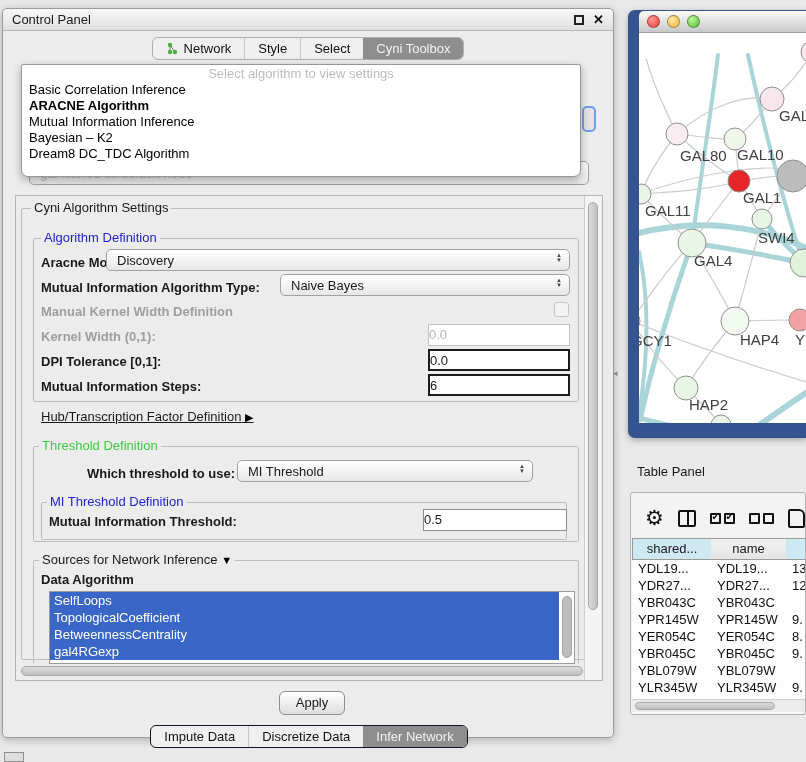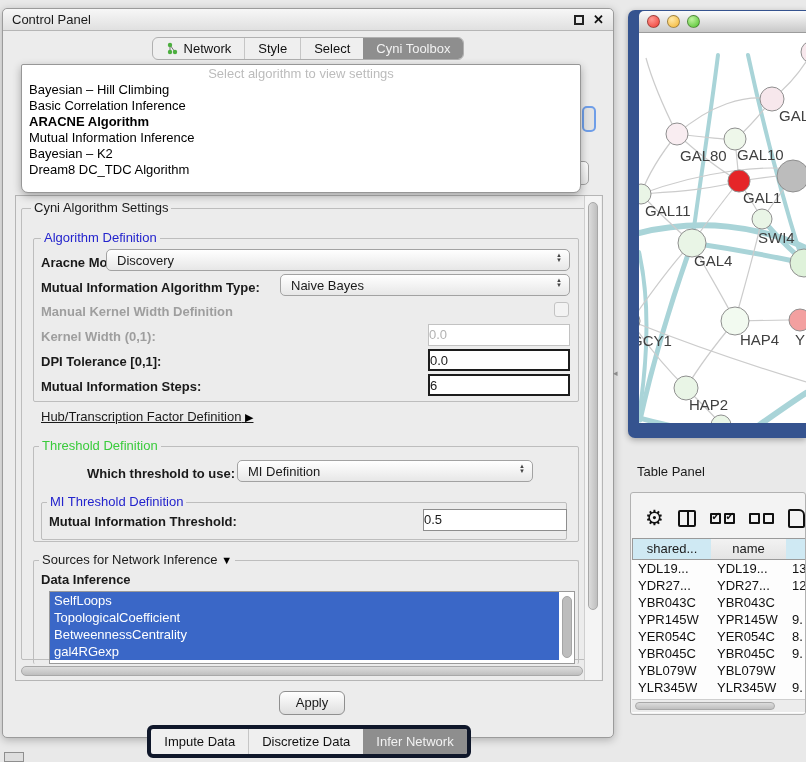--- a/index.html
+++ b/index.html
@@ -185,64 +185,63 @@
     <div class="lbl plain" style="left:38px; top:400px;text-decoration:underline;">
       <span>Hub/Transcription Factor Definition</span>
       <span class="tri"> ▶</span>
     </div>
 
     <div class="groupbox" style="left:30px; top:437px; width:546px; height:96px;"></div>
     <div class="grouplabel green" style="left:36px; top:430px;">Threshold Definition</div>
 
     <div class="lbl" style="left:84px; top:457px;">Which threshold to use:</div>
     <div class="combo" style="left:234px; top:451px; width:296px;">
-      <span>MI Definition</span>
+      <span>MI Threshold</span>
       <span class="arrows">▲<br>▼</span>
     </div>
 
     <div class="groupbox" style="left:38px; top:493px; width:526px; height:38px;"></div>
     <div class="grouplabel blue" style="left:44px; top:486px;">MI Threshold Definition</div>
     <div class="lbl" style="left:46px; top:505px;">Mutual Information Threshold:</div>
     <div class="field mid" style="left:420px; top:500px; width:144px;">0.5</div>
 
     <div class="groupbox" style="left:30px; top:551px; width:546px; height:104px; border-bottom:none;"></div>
     <div class="grouplabel" style="left:36px; top:544px;">
       <span>Sources for Network Inference</span>
       <span class="tri"> ▼</span>
     </div>
-    <div class="lbl" style="left:38px; top:563px;">Data Inference</div>
+    <div class="lbl" style="left:38px; top:563px;">Data Algorithm</div>
     <div id="attr-list">
       <div id="attr-rows">
           <div class="attr-row">SelfLoops</div>
           <div class="attr-row">TopologicalCoefficient</div>
           <div class="attr-row">BetweennessCentrality</div>
           <div class="attr-row">gal4RGexp</div>
         </div>
       <div id="attr-vthumb"></div>
     </div>
 
     <div class="hthumb" style="left:18px; top:657px; width:562px; height:10px;"></div>
     <div class="vtrack" style="left:581px; top:187px; width:17px; height:484px;">
       <div class="thumb" style="left:3px; top:6px; width:10px; height:408px;"></div>
     </div>
 
     <div id="apply-btn" class="abs">Apply</div>
 
     <div id="bottom-tab-bar" class="abs">
-      <div id="bottom-tab-strip" style="display:inline-flex; height:33px; border:4px solid #0f172a; border-radius:6px; overflow:hidden; background:#efefef;">
+      <div id="bottom-tab-strip" style="display:inline-flex; height:23px; border:1px solid #0f172a; border-radius:6px; overflow:hidden; background:#efefef;">
           <div class="tab">Impute Data</div>
           <div class="tab">Discretize Data</div>
           <div class="tab selected">Infer Network</div>
         </div>
     </div>
 
     <div id="algo-popup" class="abs">
       <div id="algo-placeholder">Select algorithm to view settings</div>
       <div id="algo-items">
-          <div class="algo-item">Bayesian – Hill Climbing</div>
           <div class="algo-item">Basic Correlation Inference</div>
           <div class="algo-item selected">ARACNE Algorithm</div>
           <div class="algo-item">Mutual Information Inference</div>
           <div class="algo-item">Bayesian – K2</div>
           <div class="algo-item">Dream8 DC_TDC Algorithm</div>
         </div>
     </div>
   </div>
 
   <div id="splitter-arrow" class="abs">◂</div>

